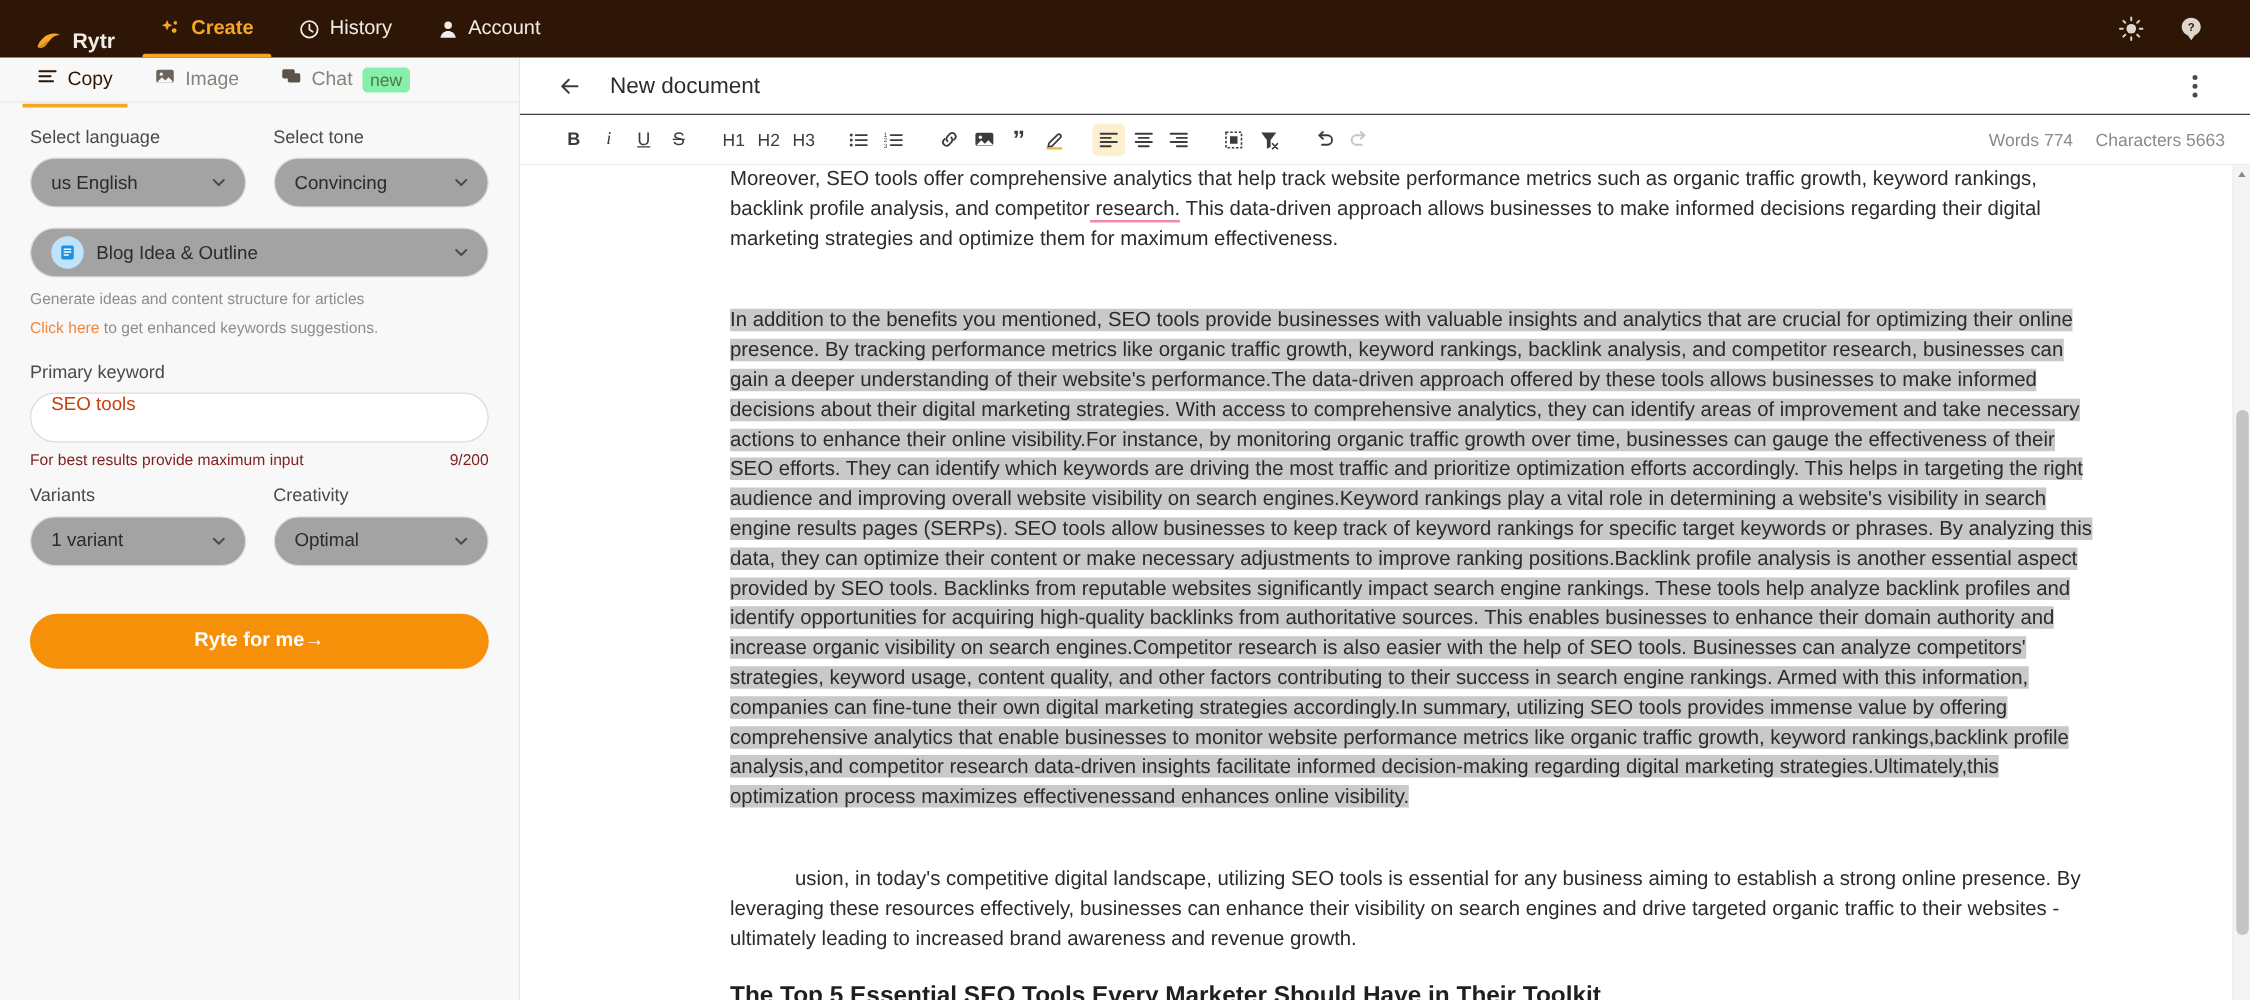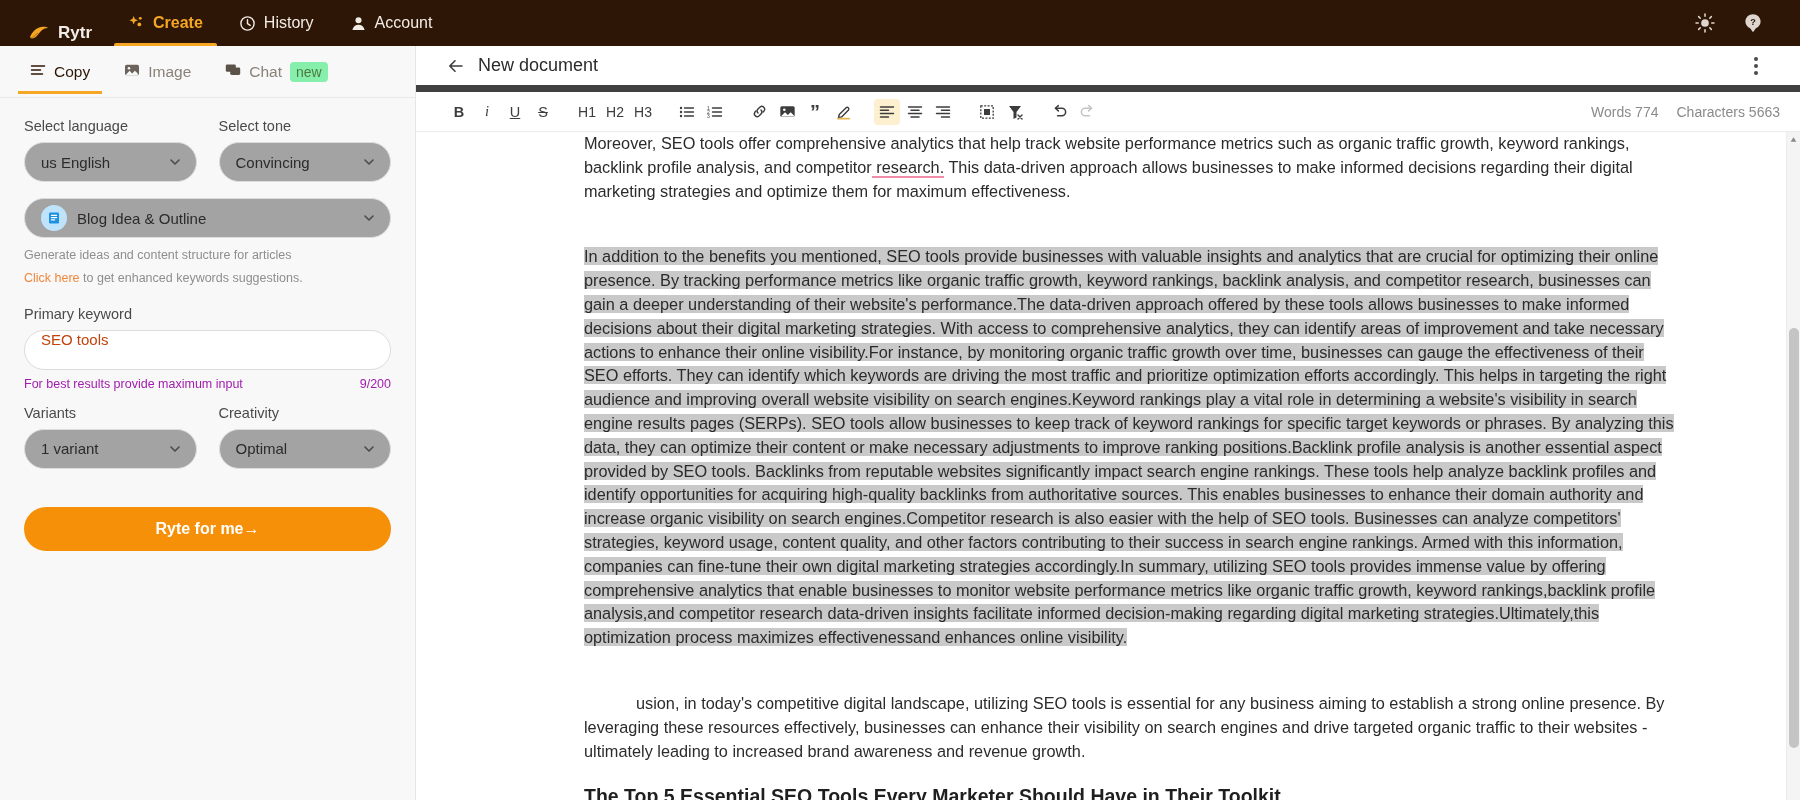--- a/index.html
+++ b/index.html
@@ -32,21 +32,21 @@
 
   
   .body { flex: 1; display: flex; min-height: 0; }
 
   
   .leftpanel {
     width: 416px; flex: none; background: #f8f8f8;
     border-right: 1px solid #e6e6e6; display: flex; flex-direction: column;
   }
   .tabstrip {
-    height: 52px; display: flex; align-items: center; gap: 6px;
+    height: 36px; display: flex; align-items: center; gap: 6px;
     padding: 0 16px; border-bottom: 1px solid #e8e8e8; background: #f8f8f8;
   }
   .tab {
     display: flex; align-items: center; gap: 8px; padding: 0 14px; height: 44px;
     font-size: 15.5px; color: #8a8279; cursor: pointer; position: relative;
   }
   .tab.active { color: #2e1606; font-weight: 500; }
   .tab.active::after {
     content: ""; position: absolute; left: 2px; right: 2px; bottom: 0;
     height: 3px; background: #f5a623;
@@ -70,33 +70,33 @@
   .usecase-icon {
     width: 26px; height: 26px; border-radius: 50%; background: #bfe3fb;
     display: flex; align-items: center; justify-content: center; margin-right: 10px; flex: none;
   }
   .hint { font-size: 12.5px; color: #8e8e8e; margin-top: -8px; margin-bottom: 4px; line-height: 1.5; }
   .hint a { color: #f0873a; text-decoration: none; cursor: pointer; }
   .textinput {
     height: 40px; border: 1px solid #dcdcdc; border-radius: 22px; background: #fff;
     display: flex; align-items: flex-start; padding: 0 16px; font-size: 15px; color: #c2410c;
   }
-  .undertext { display: flex; justify-content: space-between; font-size: 12.5px; color: #a21caf; margin-top: 7px; }
+  .undertext { display: flex; justify-content: space-between; font-size: 12.5px; color: #7f1d1d; margin-top: 7px; }
   .cta {
     margin-top: 22px; height: 44px; border-radius: 24px; background: #f79009; color: #fff;
     display: flex; align-items: center; justify-content: center; 
     font-size: 16px; font-weight: bold; cursor: pointer; border: none; width: 100%;
     font-family: "Liberation Sans", sans-serif;
   }
 
   
   .editorpane { flex: 1; min-width: 0; display: flex; flex-direction: column; background: #fff; }
   .dochead {
     height: 46px; display: flex; align-items: center; padding: 0 36px 0 30px;
-    border-bottom: 7px solid #404040; flex: none;
+    border-bottom: 1px solid #404040; flex: none; gap: 10px;
   }
   .back-arrow { width: 20px; height: 20px; margin-right: 12px; cursor: pointer; }
   .doctitle { font-size: 18px; color: #2b2b2b; }
   .kebab { margin-left: auto; cursor: pointer; display: flex; flex-direction: column; gap: 3px; padding: 6px; }
   .kebab i { width: 4px; height: 4px; border-radius: 50%; background: #4a4a4a; display: block; }
 
   .toolbar {
     height: 40px; display: flex; align-items: center; gap: 2px; padding: 0 20px 0 30px;
     border-bottom: 1px solid #ededed; flex: none;
   }

